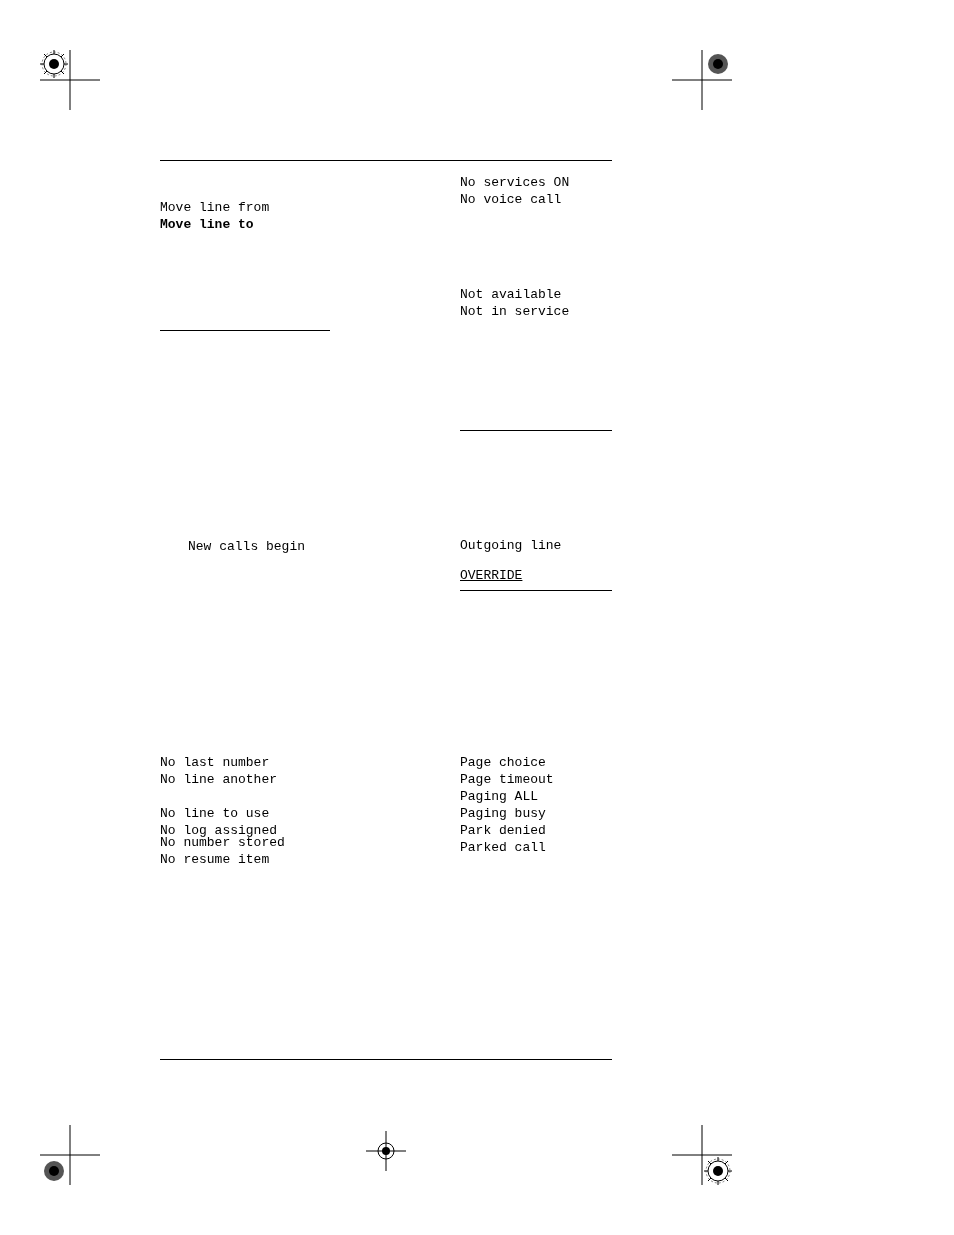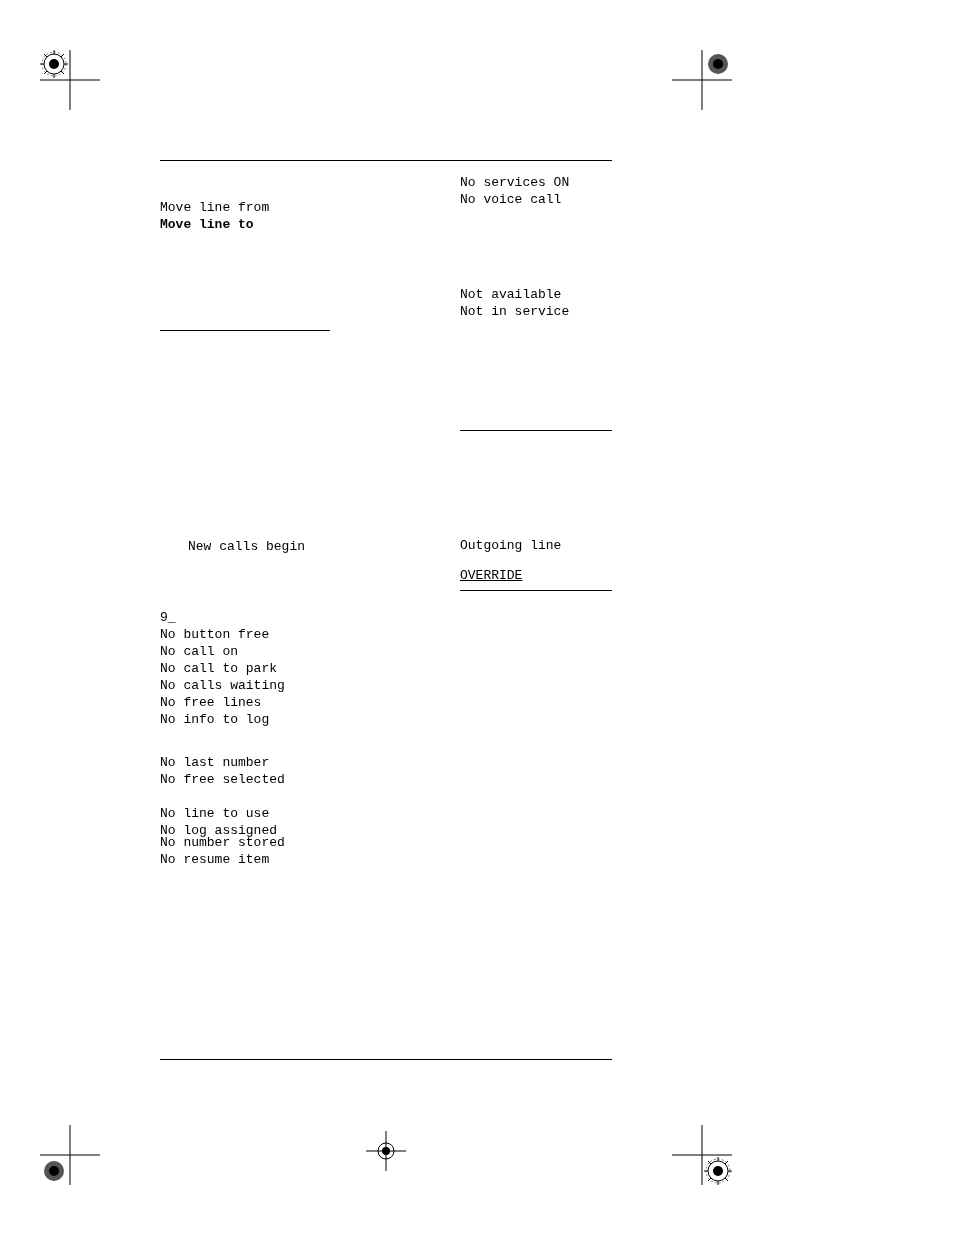--- a/index.html
+++ b/index.html
@@ -194,42 +194,41 @@
   </div>
 
   <div class="text-block right-col" style="top: 538px;">
     <div>Outgoing line</div>
   </div>
 
   <div class="text-block right-col" style="top: 568px;">
     <div class="underline">OVERRIDE</div>
   </div>
 
-  <div class="text-block left-col" style="top: 610px;">
-    <div>9_</div>
-    <div style="margin-top:2px;">No button free</div>
-    <div style="margin-top:2px;">No call on</div>
-    <div style="margin-top:2px;">No call to park</div>
-    <div style="margin-top:2px;">No calls waiting</div>
-    <div style="margin-top:2px;">No free lines</div>
-    <div style="margin-top:2px;">No info to log</div>
-  </div>
 
   <div class="text-block left-col" style="top: 755px;">
     <div>No last number</div>
-    <div style="margin-top:2px;">No free selected</div>
+    <div style="margin-top:2px;">No line another</div>
     <div style="margin-top:19px;">No line to use</div>
     <div style="margin-top:2px;">No log assigned</div>
   </div>
 
   <div class="text-block left-col" style="top: 835px;">
     <div>No number stored</div>
     <div style="margin-top:2px;">No resume item</div>
   </div>
 
+  <div class="text-block right-col" style="top: 755px;">
+    <div>Page choice</div>
+    <div style="margin-top:2px;">Page timeout</div>
+    <div style="margin-top:2px;">Paging ALL</div>
+    <div style="margin-top:2px;">Paging busy</div>
+    <div style="margin-top:2px;">Park denied</div>
+    <div style="margin-top:2px;">Parked call</div>
+  </div>
 
   <div style="position:absolute; bottom:60px; left:50%; transform:translateX(-50%);">
     <svg width="40" height="40" viewBox="0 0 40 40" xmlns="http://www.w3.org/2000/svg">
       <line x1="20" y1="0" x2="20" y2="40" stroke="#000" stroke-width="1"></line>
       <line x1="0" y1="20" x2="40" y2="20" stroke="#000" stroke-width="1"></line>
       <circle cx="20" cy="20" r="8" fill="none" stroke="#000" stroke-width="1"></circle>
       <circle cx="20" cy="20" r="4" fill="#000"></circle>
     </svg>
   </div>
 

